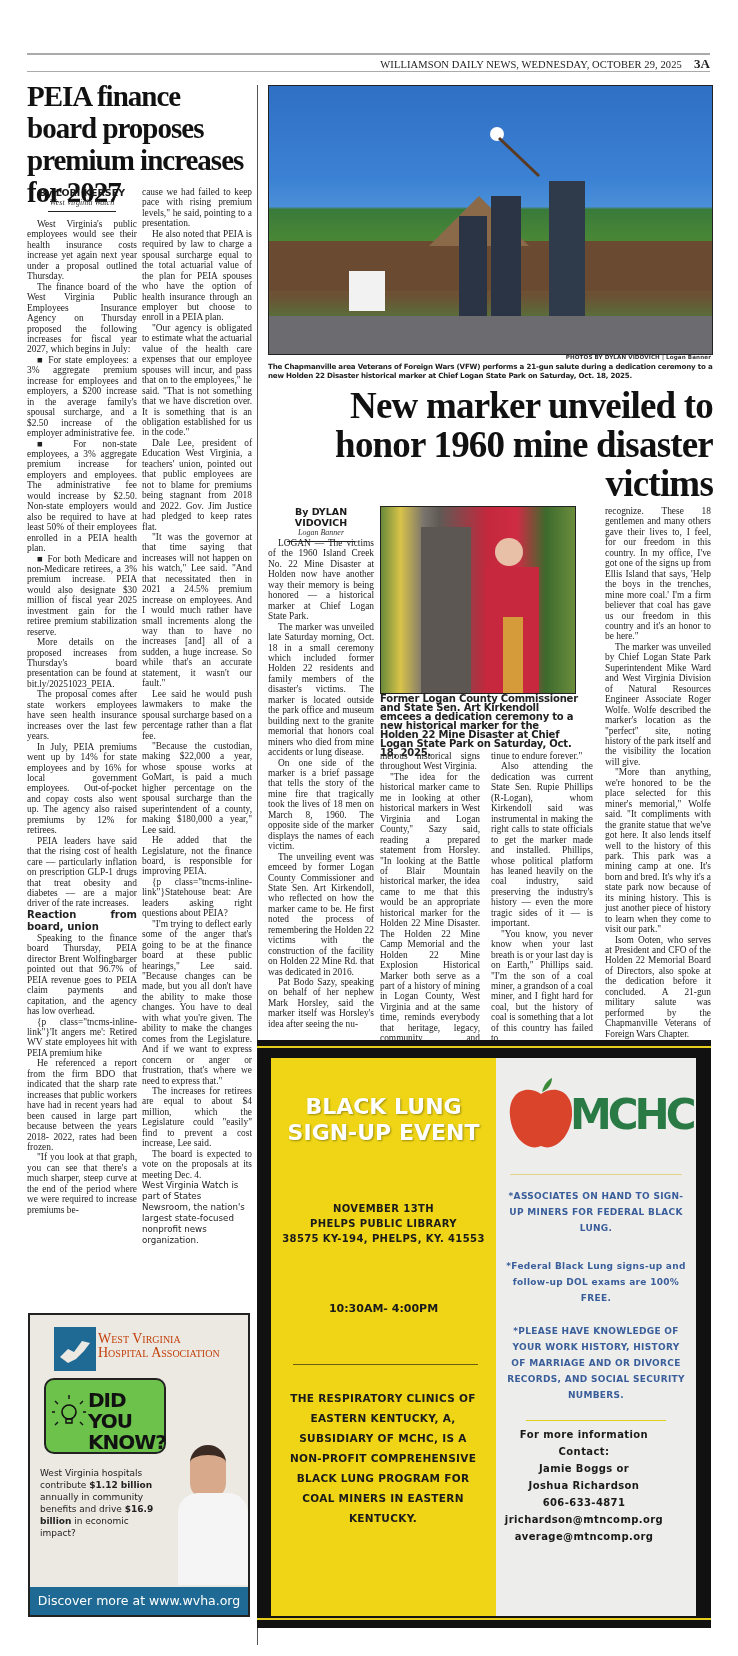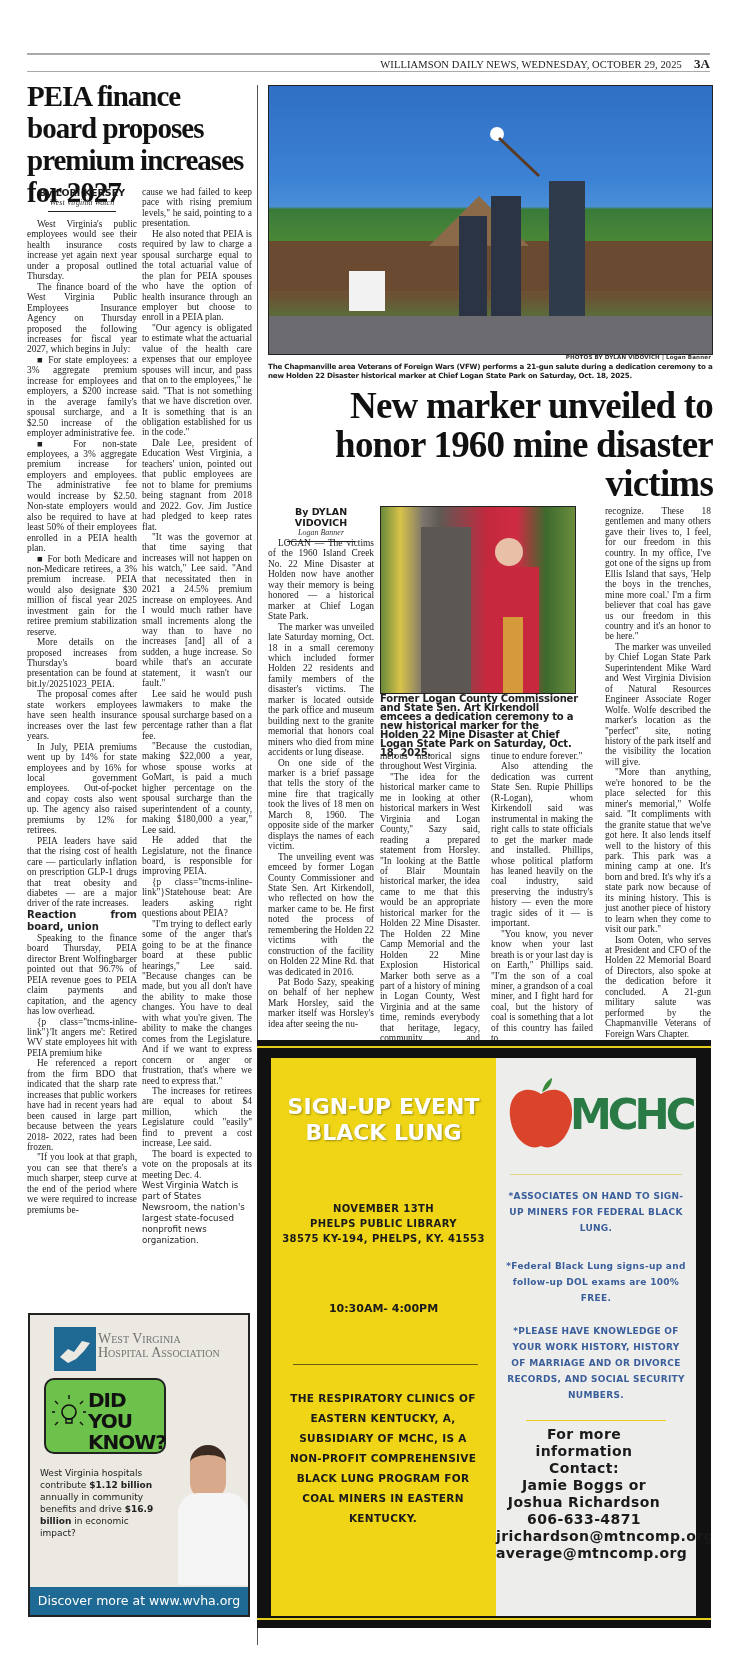--- a/index.html
+++ b/index.html
@@ -79,21 +79,21 @@
   <p>The board is expected to vote on the proposals at its meeting Dec. 4.</p>
   <p class="sansnote">West Virginia Watch is part of States Newsroom, the nation's largest state-focused nonprofit news organization.</p>
 </div>
 
 <div class="abs ad1">
   <div style="position:absolute;left:24px;top:12px;width:42px;height:44px;background:#1f6a94;">
     <svg width="42" height="44" viewBox="0 0 42 44">
         <path d="M6 30 L14 22 L20 25 L28 14 L36 16 L30 24 L22 32 L14 36 Z" fill="#ece8e2"></path>
       </svg>
   </div>
-  <div style="position:absolute;left:68px;top:17px;font-family:'Liberation Serif',serif;color:#737373;font-size:14px;line-height:14px;font-variant:small-caps;">
+  <div style="position:absolute;left:68px;top:17px;font-family:'Liberation Serif',serif;color:#c2410c;font-size:14px;line-height:14px;font-variant:small-caps;">
     <div>West Virginia</div>
     <div>Hospital Association</div>
   </div>
   <div style="position:absolute;left:14px;top:63px;width:118px;height:72px;background:#6cc24a;border:2px solid #222;border-radius:10px;">
     <svg width="34" height="40" viewBox="0 0 34 40" style="position:absolute;left:6px;top:14px;">
       <circle cx="17" cy="18" r="7" fill="none" stroke="#111" stroke-width="1.6"></circle>
       <path d="M14 25 h6 v4 h-6z" fill="none" stroke="#111" stroke-width="1.4"></path>
       <path d="M17 5 v-4 M6 10 l-3 -3 M28 10 l3 -3 M3 18 h-3 M31 18 h3 M6 28 l-3 3 M28 28 l3 3" stroke="#111" stroke-width="1.4"></path>
     </svg>
     <div style="position:absolute;left:42px;top:10px;font-family:'DejaVu Sans',sans-serif;font-weight:bold;font-size:20px;line-height:21px;letter-spacing:-1px;color:#111;">
@@ -171,22 +171,22 @@
   <p>The marker was unveiled by Chief Logan State Park Superintendent Mike Ward and West Virginia Division of Natural Resources Engineer Associate Roger Wolfe. Wolfe described the marker's location as the "perfect" site, noting history of the park itself and the visibility the location will give.</p>
   <p>"More than anything, we're honored to be the place selected for this miner's memorial," Wolfe said. "It compliments with the granite statue that we've got here. It also lends itself well to the history of this park. This park was a mining camp at one. It's born and bred. It's why it's a state park now because of its mining history. This is just another piece of history to learn when they come to visit our park."</p>
   <p>Isom Ooten, who serves at President and CFO of the Holden 22 Memorial Board of Directors, also spoke at the dedication before it concluded. A 21-gun military salute was performed by the Chapmanville Veterans of Foreign Wars Chapter.</p>
 </div>
 
 <div class="abs ad2">
   <div class="yb" style="top:6px;"></div>
   <div class="yb" style="bottom:8px;"></div>
   <div class="ypanel">
     <div class="cond" style="position:absolute;left:0;top:36px;width:100%;color:#fff;font-size:22px;line-height:26px;text-shadow:1px 1px 2px rgba(0,0,0,.35);">
+      <div>BLACK LUNG</div>
       <div>SIGN-UP EVENT</div>
-      <div>BLACK LUNG</div>
     </div>
     <div class="cond" style="position:absolute;left:0;top:143px;width:100%;color:#1a1a1a;font-size:10px;line-height:15px;letter-spacing:0.4px;">
       <div>NOVEMBER 13TH</div>
       <div>PHELPS PUBLIC LIBRARY</div>
       <div>38575 KY-194, PHELPS, KY. 41553</div>
     </div>
     <div class="cond" style="position:absolute;left:0;top:244px;width:100%;color:#1a1a1a;font-size:11px;">10:30AM- 4:00PM</div>
     <div style="position:absolute;left:22px;top:306px;width:185px;height:1px;background:#6b5d12;"></div>
     <div class="cond" style="position:absolute;left:12px;top:330px;width:200px;color:#1a1a1a;font-size:10.5px;line-height:20px;letter-spacing:0.3px;">THE RESPIRATORY CLINICS OF EASTERN KENTUCKY, A, SUBSIDIARY OF MCHC, IS A NON-PROFIT COMPREHENSIVE BLACK LUNG PROGRAM FOR COAL MINERS IN EASTERN KENTUCKY.</div>
   </div>
@@ -196,21 +196,21 @@
         <path d="M35 18 C20 8 2 16 4 40 C6 62 22 76 35 70 C48 76 64 62 66 40 C68 16 50 8 35 18Z" fill="#d9442b"></path>
         <path d="M36 16 C38 8 42 4 46 2 C46 8 42 14 36 16Z" fill="#3a8a3a"></path>
       </svg>
       <div style="position:absolute;left:64px;top:14px;font-family:'DejaVu Sans',sans-serif;font-weight:bold;font-size:42px;letter-spacing:-4px;color:#2a7a45;">MCHC</div>
     </div>
     <div style="position:absolute;left:14px;top:116px;width:172px;height:1px;background:#e3d48a;"></div>
     <div class="cond" style="position:absolute;left:8px;top:130px;width:184px;color:#3a5e9a;font-size:9px;line-height:16px;letter-spacing:0.3px;">*ASSOCIATES ON HAND TO SIGN-UP MINERS FOR FEDERAL BLACK LUNG.</div>
     <div class="cond" style="position:absolute;left:8px;top:200px;width:184px;color:#3a5e9a;font-size:9px;line-height:16px;letter-spacing:0.3px;">*Federal Black Lung signs-up and follow-up DOL exams are 100% FREE.</div>
     <div class="cond" style="position:absolute;left:8px;top:265px;width:184px;color:#3a5e9a;font-size:9px;line-height:16px;letter-spacing:0.3px;">*PLEASE HAVE KNOWLEDGE OF YOUR WORK HISTORY, HISTORY OF MARRIAGE AND OR DIVORCE RECORDS, AND SOCIAL SECURITY NUMBERS.</div>
     <div style="position:absolute;left:30px;top:362px;width:140px;height:1px;background:#e5cf1c;"></div>
-    <div class="cond" style="position:absolute;left:0;top:368px;width:176px;color:#1a1a1a;font-size:14px;line-height:17px;letter-spacing:0.4px;">
+    <div class="cond" style="position:absolute;left:0;top:368px;width:176px;color:#1a1a1a;font-size:10px;line-height:17px;letter-spacing:0.4px;">
       <div style="width:130px;margin:0 auto;">For more information Contact:</div>
       <div>Jamie Boggs or</div>
       <div>Joshua Richardson</div>
       <div>606-633-4871</div>
       <div>jrichardson@mtncomp.org</div>
       <div>average@mtncomp.org</div>
     </div>
   </div>
 </div>
 

